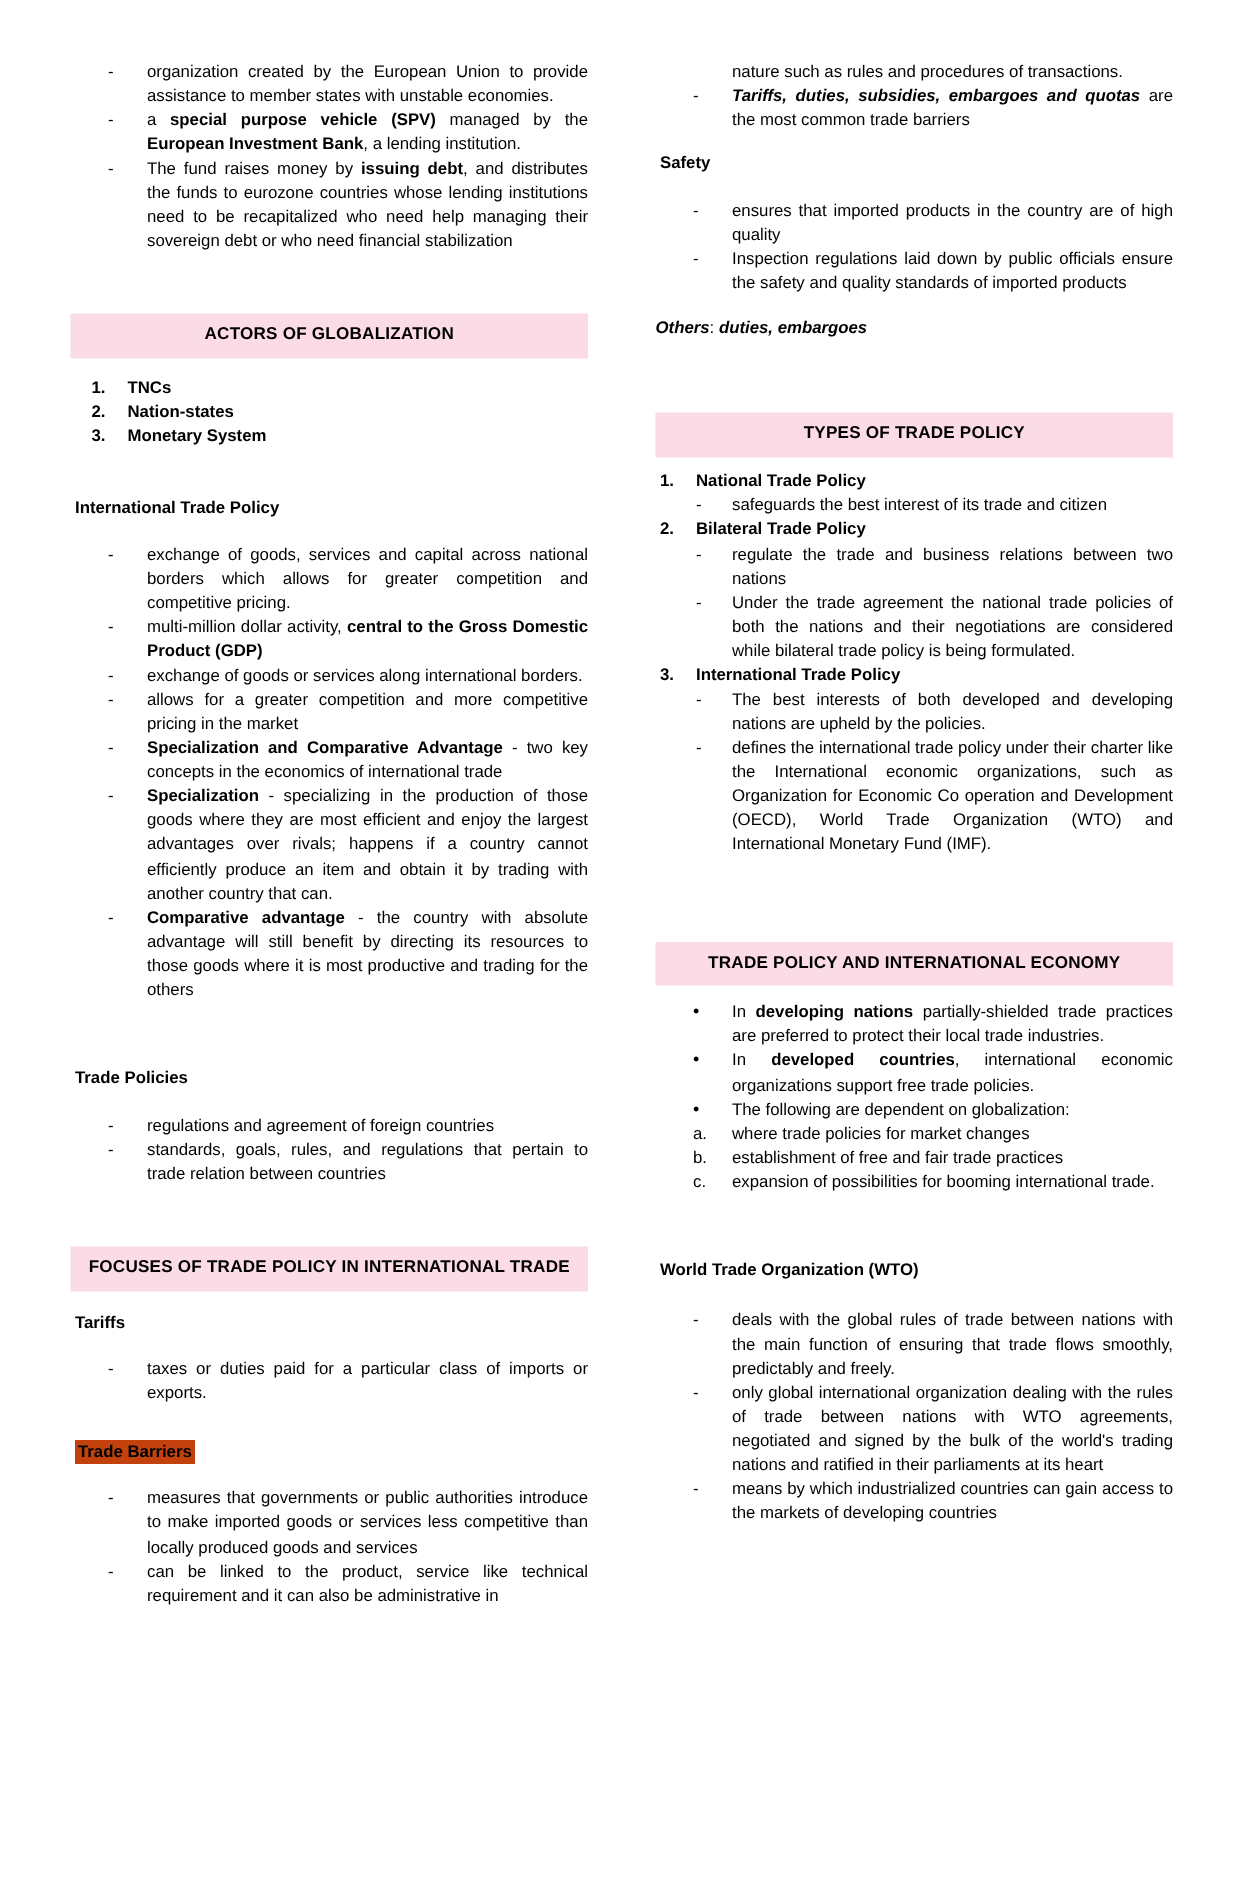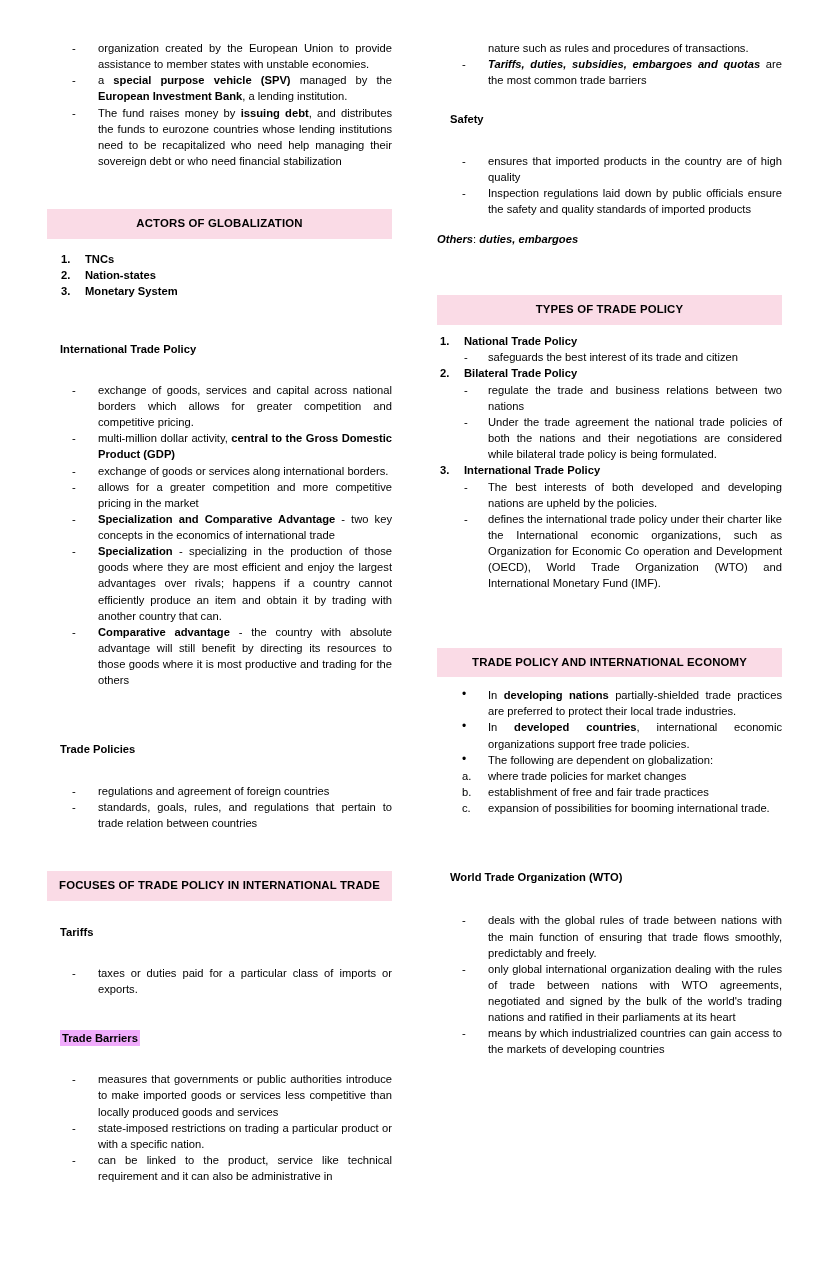--- a/index.html
+++ b/index.html
@@ -41,25 +41,25 @@
     line-height: 1.55;
     padding: 6px 8px 6px 8px;
     margin: 0;
   }
   .banner.wide { width: 345px; }
 
   
   h3.subhead {
     font-size: 11.2px;
     font-weight: bold;
-    margin: 13px;
+    margin: 3px;
     line-height: 1.45;
   }
   h3.subhead.hl {
-    background: #f0abfc;
+    background: #c2410c;
     display: inline-block;
     padding: 0 2px;
   }
 
   
   .body-line {
     font-size: 11.2px;
     line-height: 1.44;
     margin: 0;
   }
@@ -260,21 +260,20 @@
     </ul>
 
     <div class="sp20"></div>
 
     <h3 class="subhead hl">Trade Barriers</h3>
 
     <div class="sp12"></div>
 
     <ul class="dash">
       <li>measures that governments or public authorities introduce to make imported goods or services less competitive than locally produced goods and services</li>
-      <li>state-imposed restrictions on trading a particular product or with a specific nation.</li>
       <li>can be linked to the product, service like technical requirement and it can also be administrative in</li>
     </ul>
 
   </div>
 
   <div class="col">
 
     <ul class="dash">
       <li class="nomark">nature such as rules and procedures of transactions.</li>
       <li>

